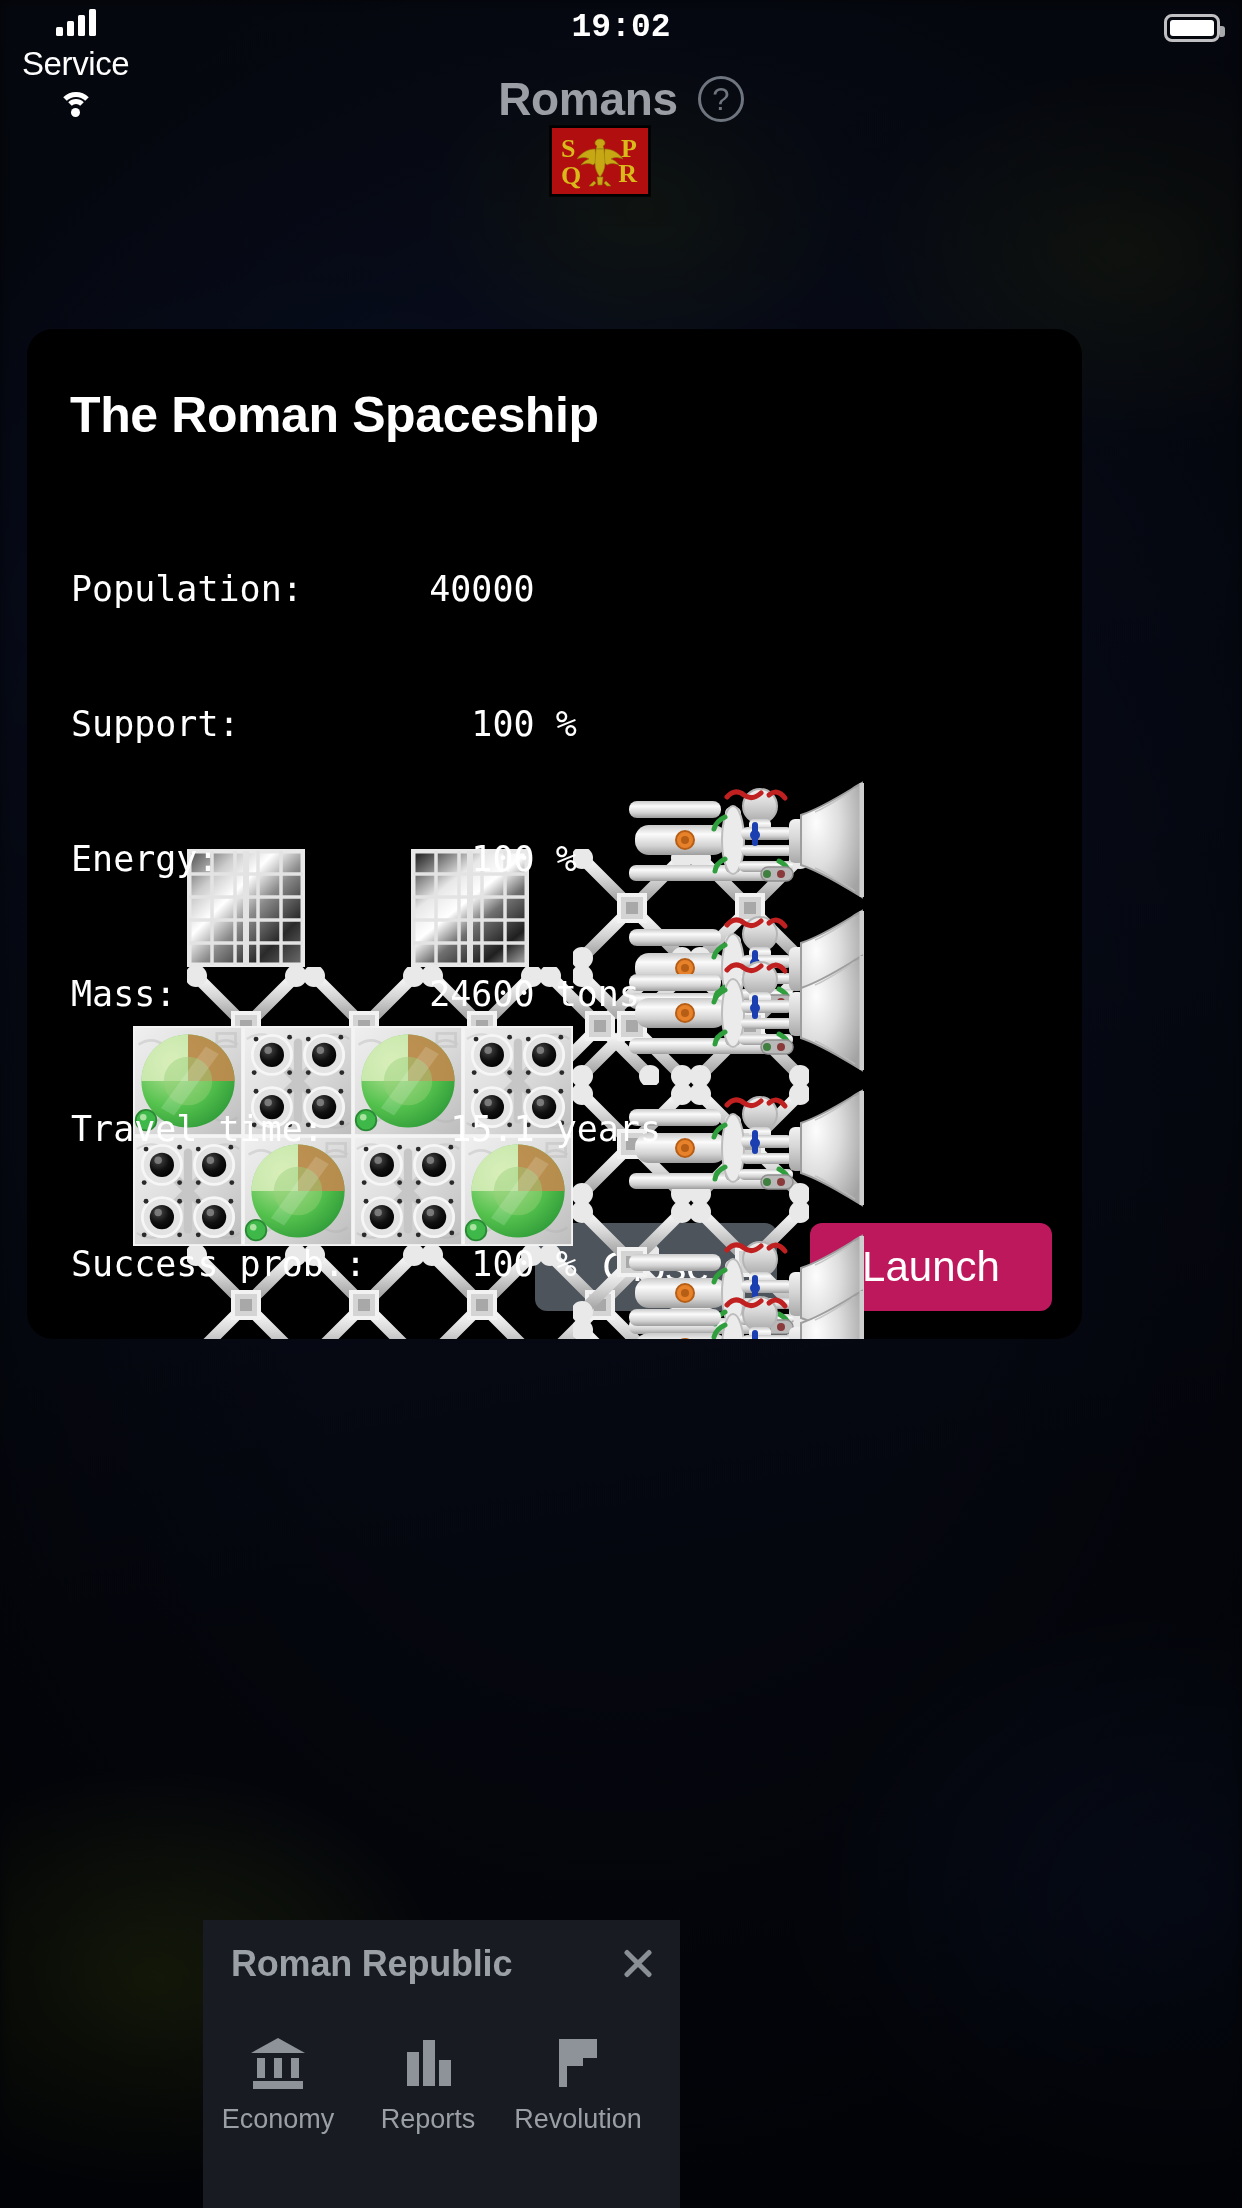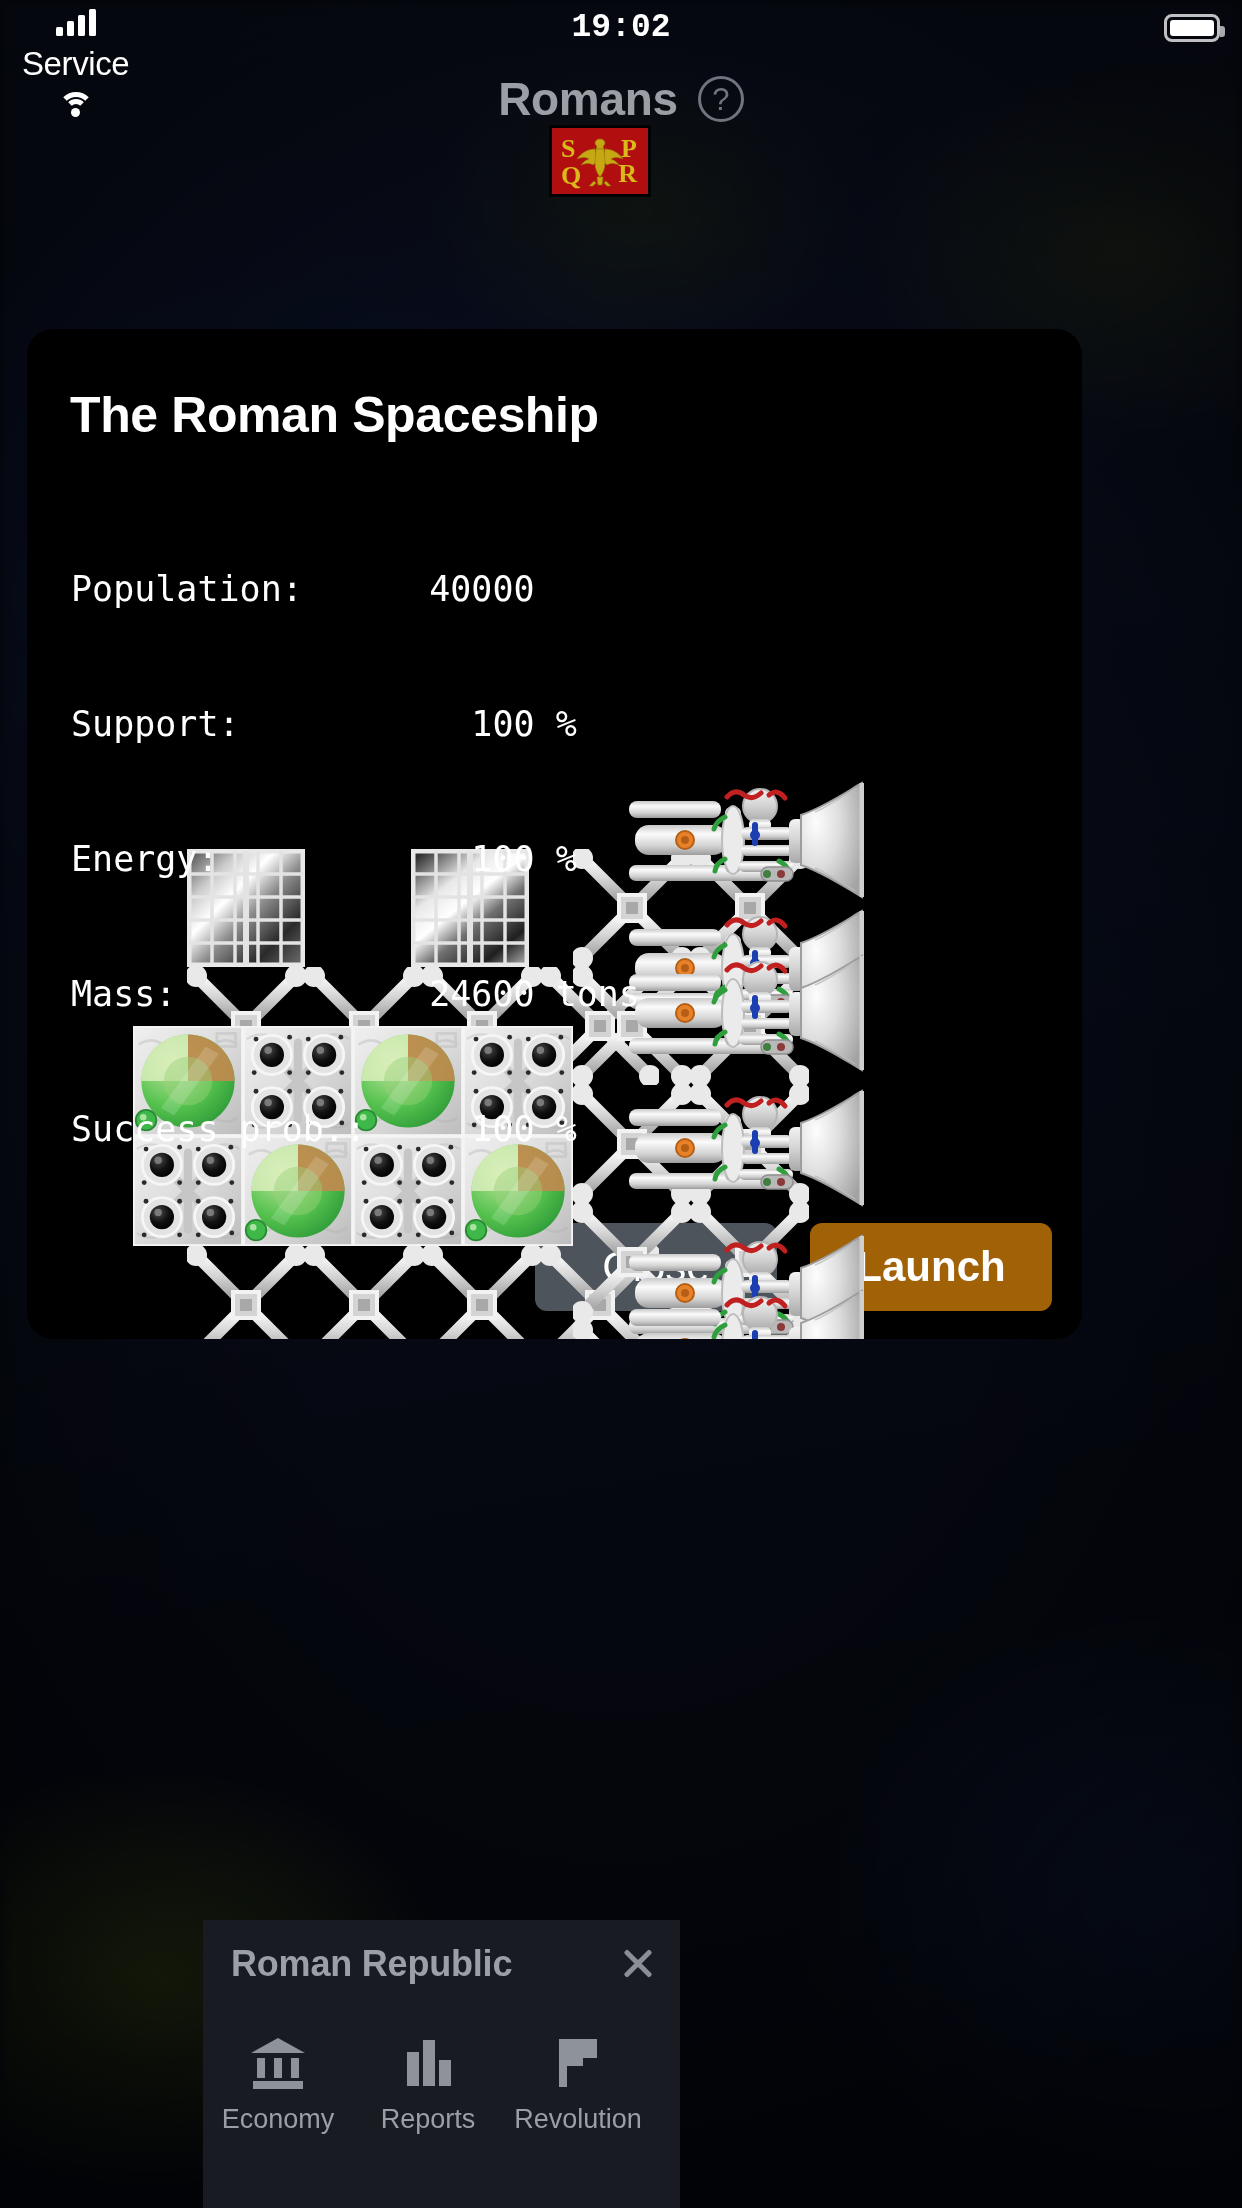--- a/index.html
+++ b/index.html
@@ -125,21 +125,21 @@
   .btn-row { position: absolute; right: 30px; bottom: 28px; display: flex; gap: 33px; }
   .btn {
     border: none; border-radius: 12px;
     font-family: "Liberation Sans", sans-serif;
     font-size: 42px; font-weight: 400; color: #fff;
     padding: 0 36px; height: 88px; min-width: 242px;
     display: flex; align-items: center; justify-content: center;
     cursor: pointer;
   }
   .btn-close { background: #4d545c; }
-  .btn-launch { background: #a16207; font-weight: bold; }
+  .btn-launch { background: #be185d; }
 
   
   .bottom-panel {
     position: absolute; left: 203px; top: 1920px;
     width: 477px; height: 288px;
     background: rgba(25,29,35,0.96);
     padding-left: 17px;
   }
   .bp-header {
     position: absolute; left: 28px; top: 23px; right: 20px;
@@ -481,20 +481,21 @@
       </g>
     </svg>
 
     <div class="modal-title">The Roman Spaceship</div>
 
     <div class="stats">
       <span class="row"><span class="lbl">Population:</span><span class="val">40000</span><span class="unit"></span></span>
       <span class="row"><span class="lbl">Support:</span><span class="val">100</span><span class="unit">%</span></span>
       <span class="row"><span class="lbl">Energy:</span><span class="val">100</span><span class="unit">%</span></span>
       <span class="row"><span class="lbl">Mass:</span><span class="val">24600</span><span class="unit">tons</span></span>
+      <span class="row"><span class="lbl">Travel time:</span><span class="val">15.1</span><span class="unit">years</span></span>
       <span class="row"><span class="lbl">Success prob.:</span><span class="val">100</span><span class="unit">%</span></span>
       
     </div>
 
     <div class="btn-row">
       <button class="btn btn-close">Close</button>
       <button class="btn btn-launch">Launch</button>
     </div>
   </div>
 

